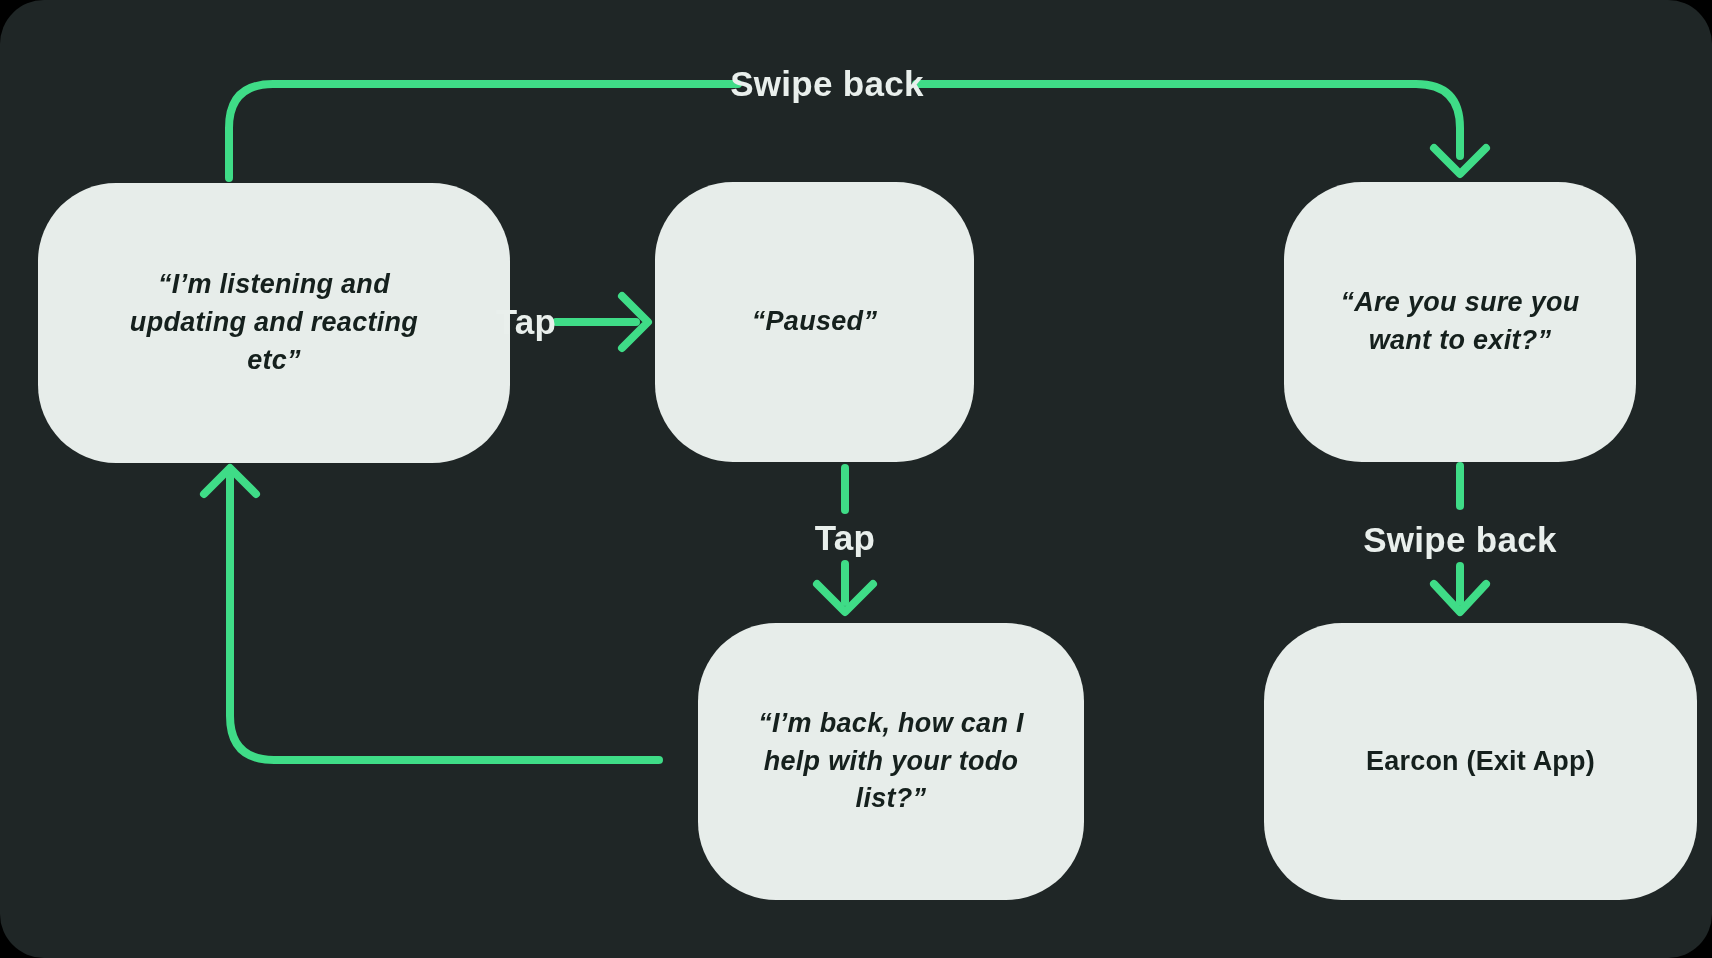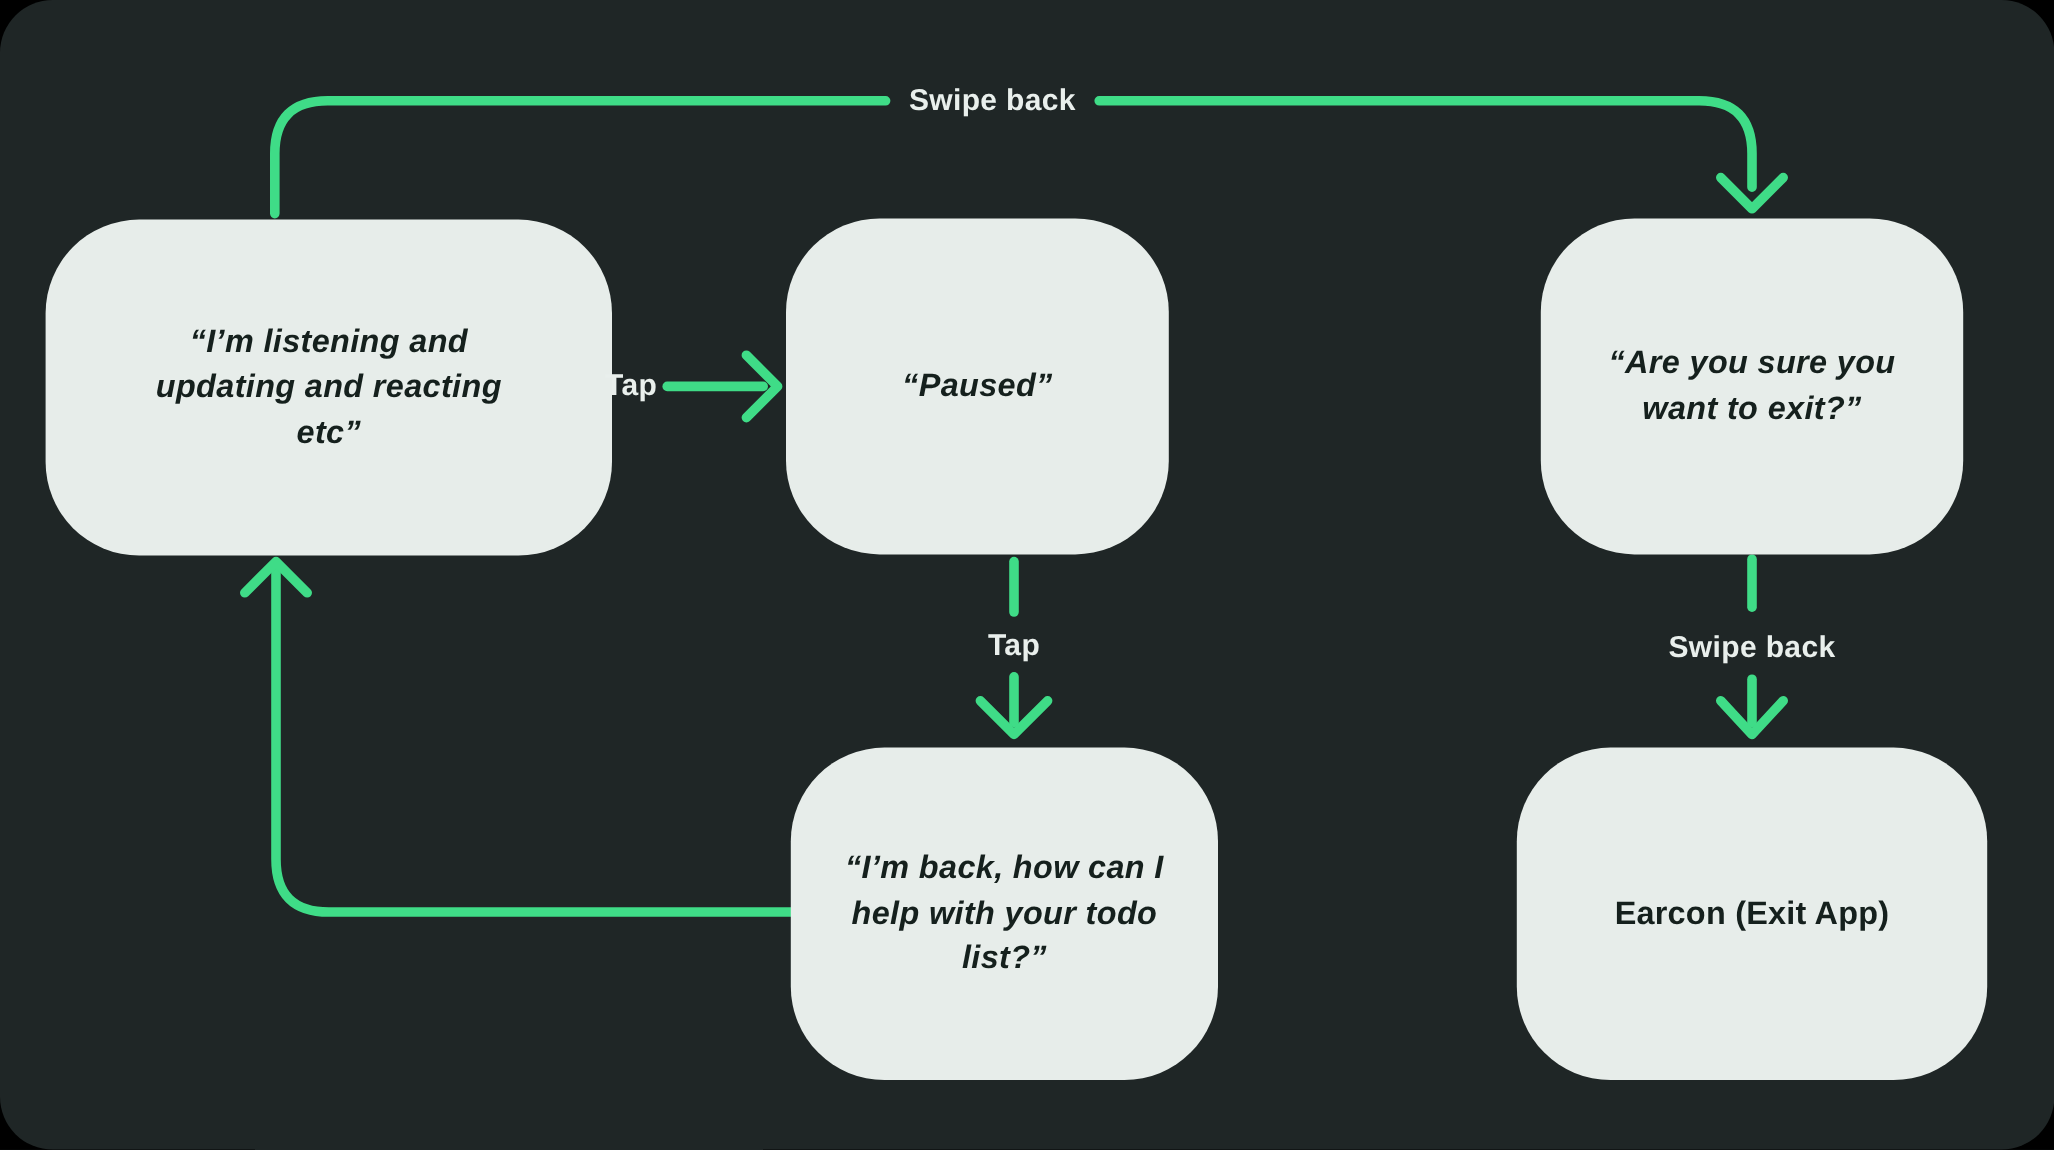--- a/index.html
+++ b/index.html
@@ -61,27 +61,27 @@
   }
   .node.plain .node-label {
     font-style: normal;
     letter-spacing: 0.2px;
   }
   #node-listening   { left: 38px;   top: 183px; width: 472px; height: 280px; }
   #node-listening .node-label { max-width: 345px; }
   #node-paused      { left: 655px;  top: 182px; width: 319px; height: 280px; }
   #node-exit-confirm{ left: 1284px; top: 182px; width: 352px; height: 280px; }
   #node-exit-confirm .node-label { max-width: 268px; }
-  #node-back-todo   { left: 659px;  top: 623px; width: 356px; height: 277px; }
+  #node-back-todo   { left: 698px;  top: 623px; width: 386px; height: 277px; }
   #node-back-todo .node-label { max-width: 305px; }
-  #node-earcon-exit { left: 1264px; top: 623px; width: 392px; height: 277px; }
+  #node-earcon-exit { left: 1264px; top: 623px; width: 433px; height: 277px; }
   .edge-label {
     position: absolute;
     transform: translate(-50%, -50%);
-    font-size: 25px;
+    font-size: 35px;
     font-weight: bold;
     color: var(--label-color, #e9efec);
     letter-spacing: 0.3px;
     white-space: nowrap;
   }
   #label-swipe-back-top   { left: 827px;  top: 84px; }
   #label-tap-right        { left: 526px;  top: 322px; }
   #label-tap-down         { left: 845px;  top: 538px; }
   #label-swipe-back-right { left: 1460px; top: 540px; }
 </style>

